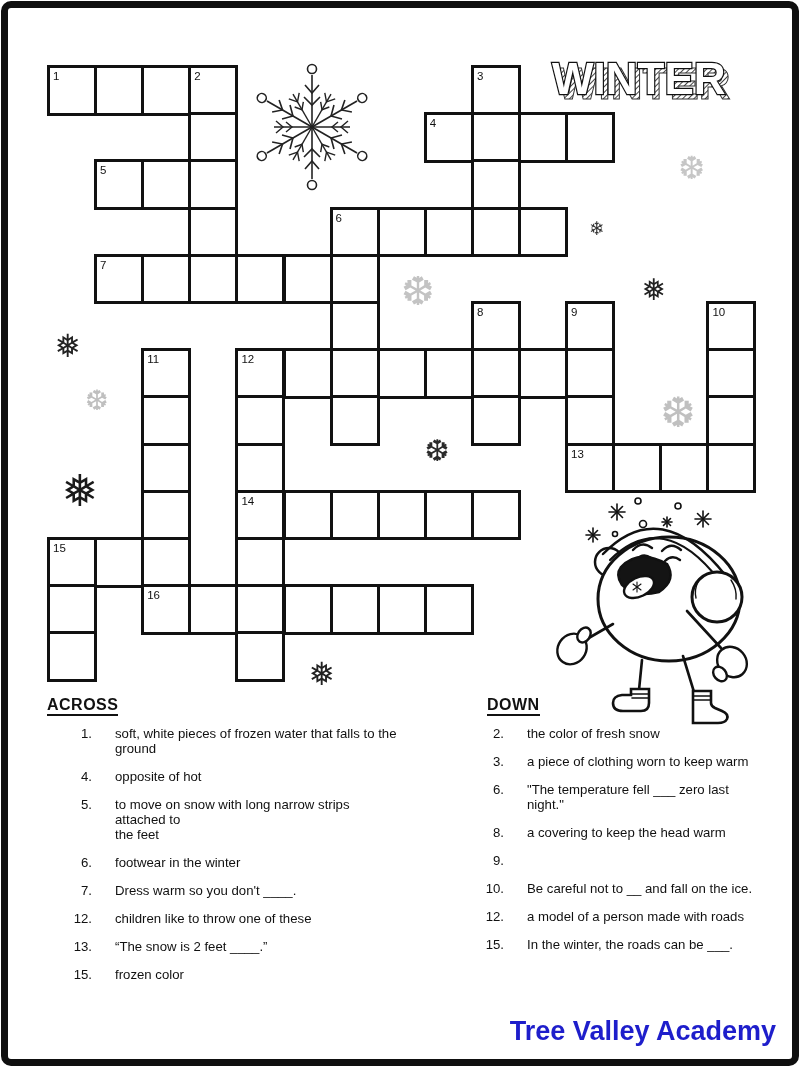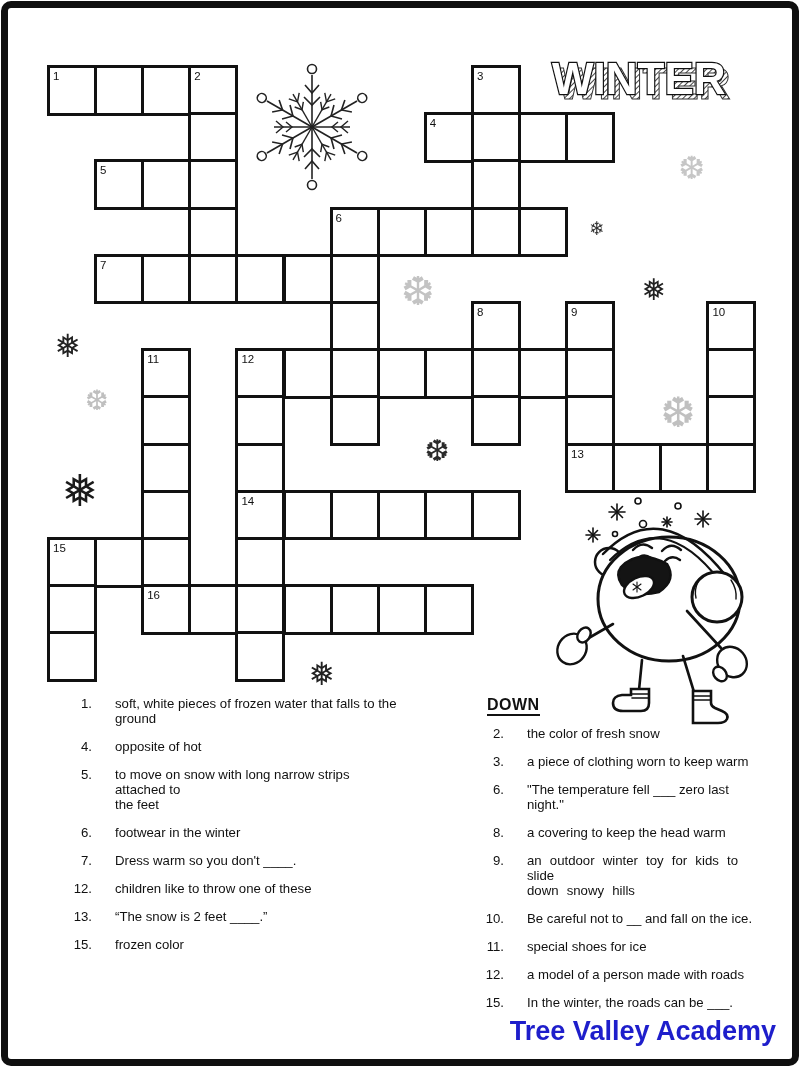--- a/index.html
+++ b/index.html
@@ -272,20 +272,21 @@
       </g>
       <g stroke-width="2.6">
         <path d="M148,203 L166,203 L166,215 Q166,218 170,220 L177,223 Q184,226 182,231 Q180,235 173,235 L148,235 Z" fill="#fff"></path>
         <line x1="148" y1="208" x2="166" y2="208" stroke-width="1.6"></line>
         <line x1="148" y1="212" x2="166" y2="212" stroke-width="1.6"></line>
       </g>
     </g>
   </svg>
 
   <div class="clues across-col">
+    <h3><span>ACROSS</span></h3>
     <ol id="across-list">
         <li>
           <span class="cnum">1.</span>
           <span class="ctext">soft, white pieces of frozen water that falls to the ground</span>
         </li>
         <li>
           <span class="cnum">4.</span>
           <span class="ctext">opposite of hot</span>
         </li>
         <li>
@@ -330,30 +331,24 @@
         <li>
           <span class="cnum">6.</span>
           <span class="ctext">"The temperature fell ___ zero last night."</span>
         </li>
         <li>
           <span class="cnum">8.</span>
           <span class="ctext">a covering to keep the head warm</span>
         </li>
         <li>
           <span class="cnum">9.</span>
-          <span class="ctext just">an outdoor winter toy for kids to slide
-down snowy hills</span>
         </li>
         <li>
           <span class="cnum">10.</span>
           <span class="ctext">Be careful not to __ and fall on the ice.</span>
-        </li>
-        <li>
-          <span class="cnum">11.</span>
-          <span class="ctext">special shoes for ice</span>
         </li>
         <li>
           <span class="cnum">12.</span>
           <span class="ctext">a model of a person made with roads</span>
         </li>
         <li>
           <span class="cnum">15.</span>
           <span class="ctext">In the winter, the roads can be ___.</span>
         </li>
       </ol>

